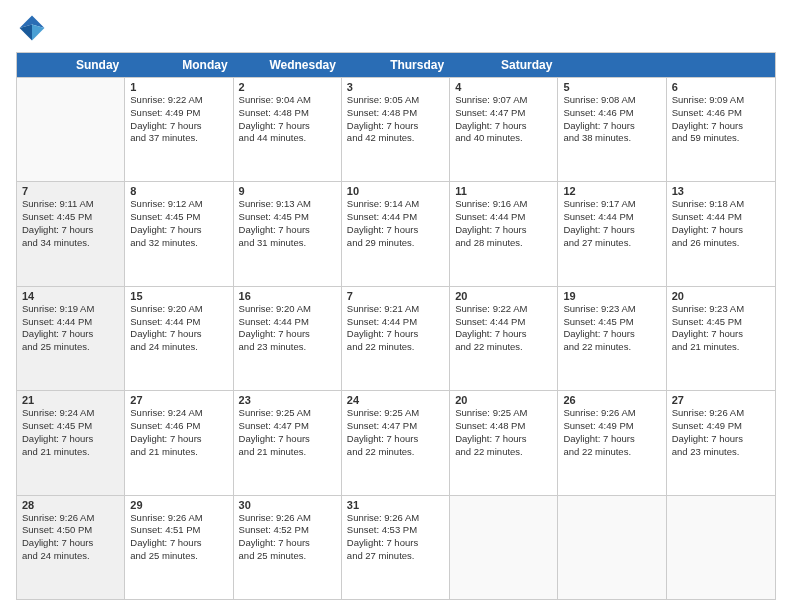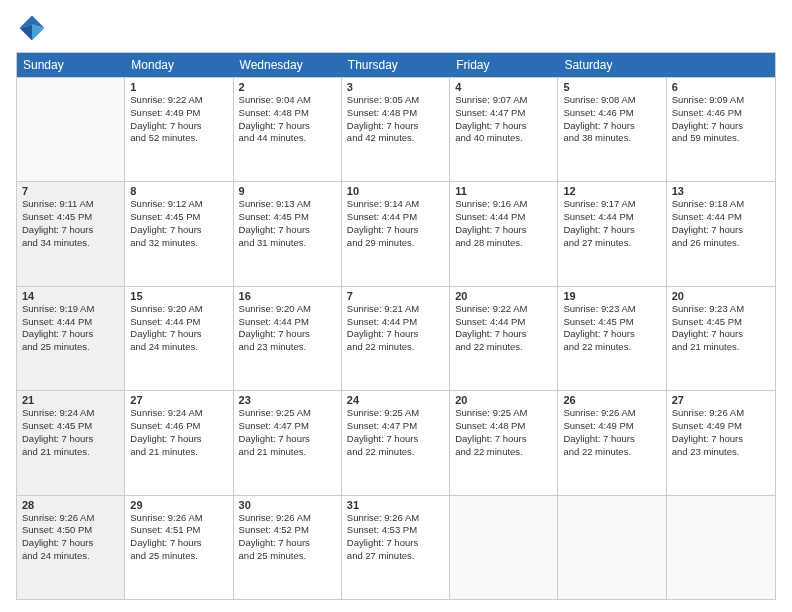--- a/index.html
+++ b/index.html
@@ -60,23 +60,23 @@
       border: 1px solid #ccc;
     }
     .cal-header {
       display: grid;
       grid-template-columns: repeat(7, 1fr);
       background: #2a6db5;
     }
     .cal-header-cell {
       color: #fff;
       font-size: 12px;
-      font-weight: normal;
+      font-weight: bold;
       padding: 5px 6px;
-      text-align: left;
+      text-align: right;
     }
     .cal-body {
       flex: 1;
       display: flex;
       flex-direction: column;
     }
     .cal-row {
       display: grid;
       grid-template-columns: repeat(7, 1fr);
       flex: 1;
@@ -131,32 +131,31 @@
       <div class="subtitle"></div>
     </div>
   </div>
 
   <div class="calendar">
     <div class="cal-header">
     <div class="cal-header-cell">Sunday</div>
         <div class="cal-header-cell">Monday</div>
         <div class="cal-header-cell">Wednesday</div>
         <div class="cal-header-cell">Thursday</div>
-        <div class="cal-header-cell">Friday</div>
         <div class="cal-header-cell">Saturday</div>
       </div>
     <div class="cal-body">
     <div class="cal-row">
           <div class="cal-cell empty"></div>
           <div class="cal-cell">
             <span class="day-num">1</span>
             <span class="cell-line">Sunrise: 9:22 AM</span>
             <span class="cell-line">Sunset: 4:49 PM</span>
             <span class="cell-line">Daylight: 7 hours</span>
-            <span class="cell-line">and 52 minutes.</span>
+            <span class="cell-line">and 37 minutes.</span>
           </div>
           <div class="cal-cell">
             <span class="day-num">2</span>
             <span class="cell-line">Sunrise: 9:04 AM</span>
             <span class="cell-line">Sunset: 4:48 PM</span>
             <span class="cell-line">Daylight: 7 hours</span>
             <span class="cell-line">and 44 minutes.</span>
           </div>
           <div class="cal-cell">
             <span class="day-num">3</span>

